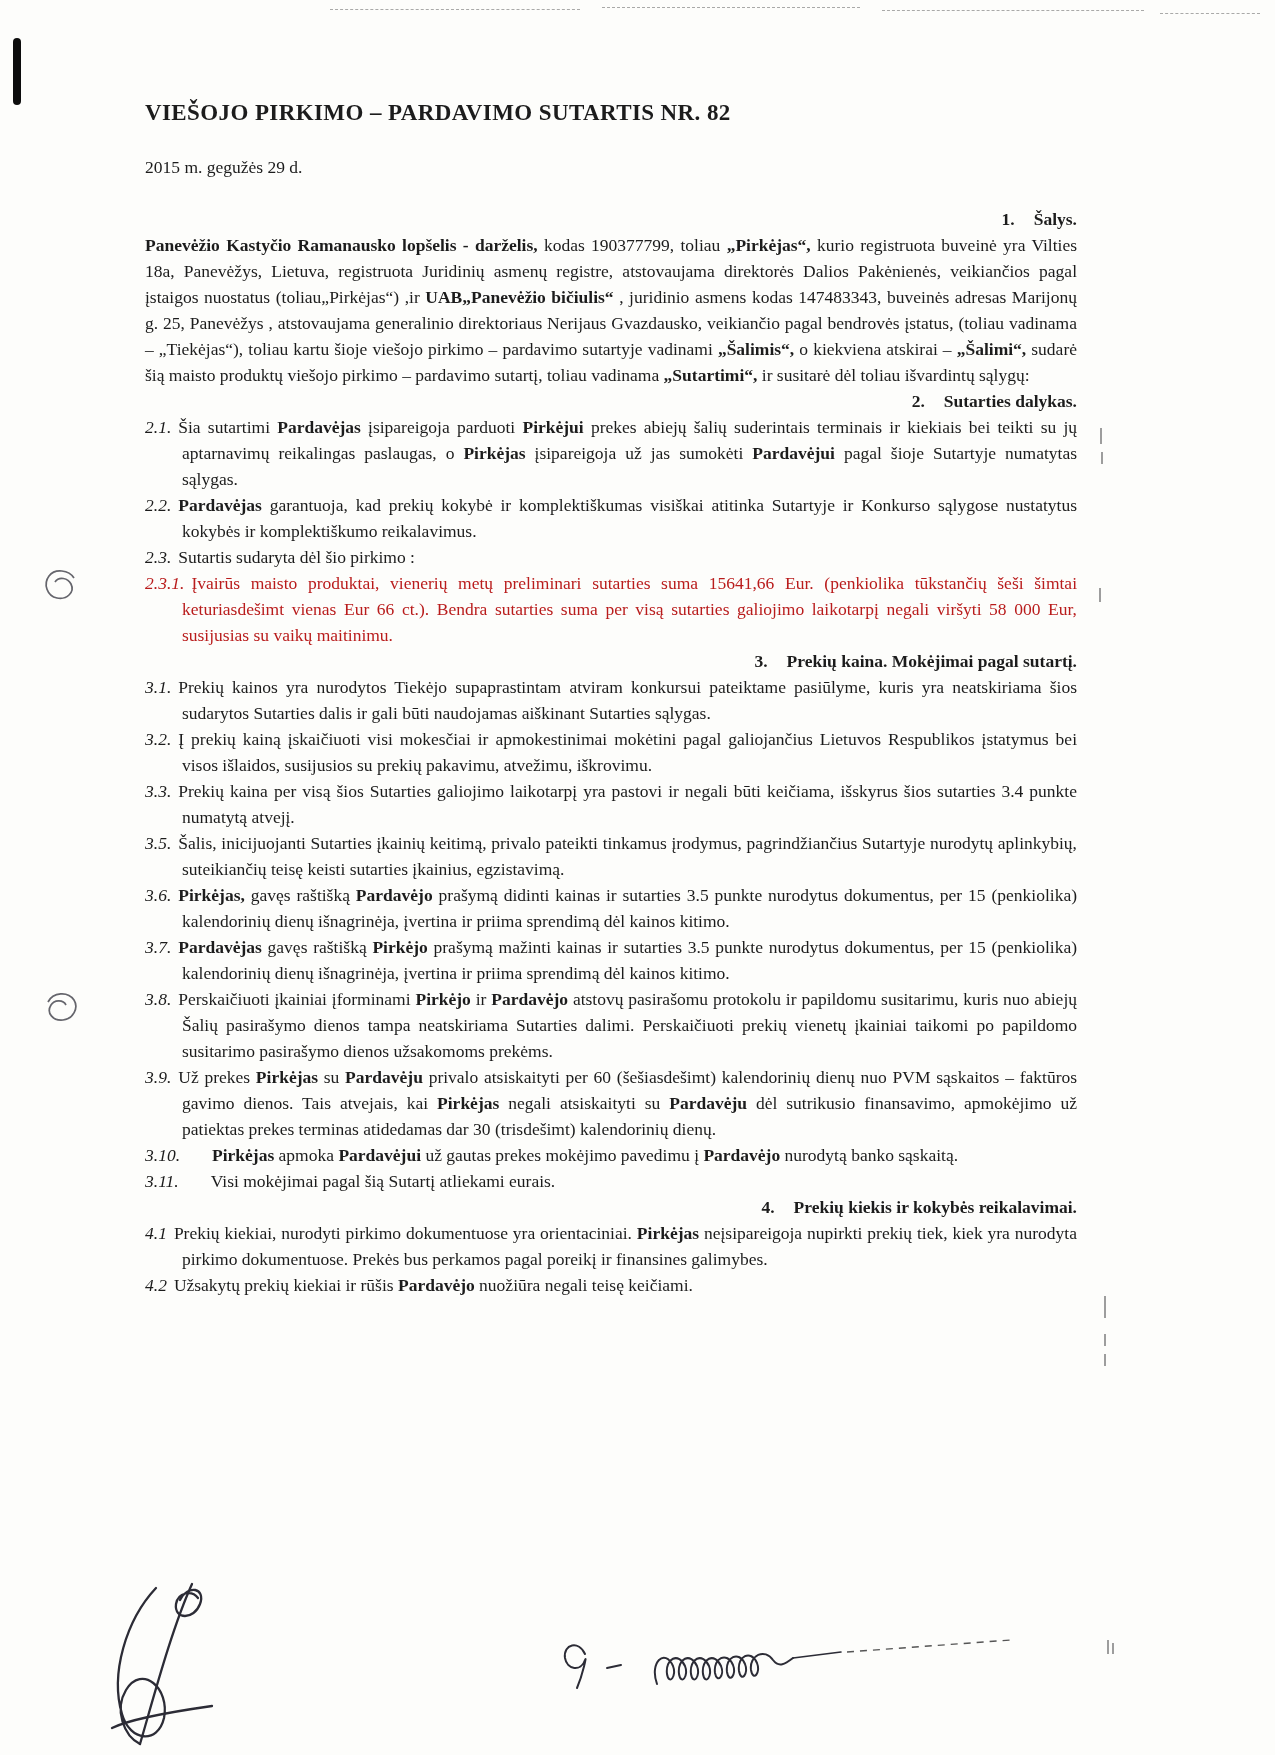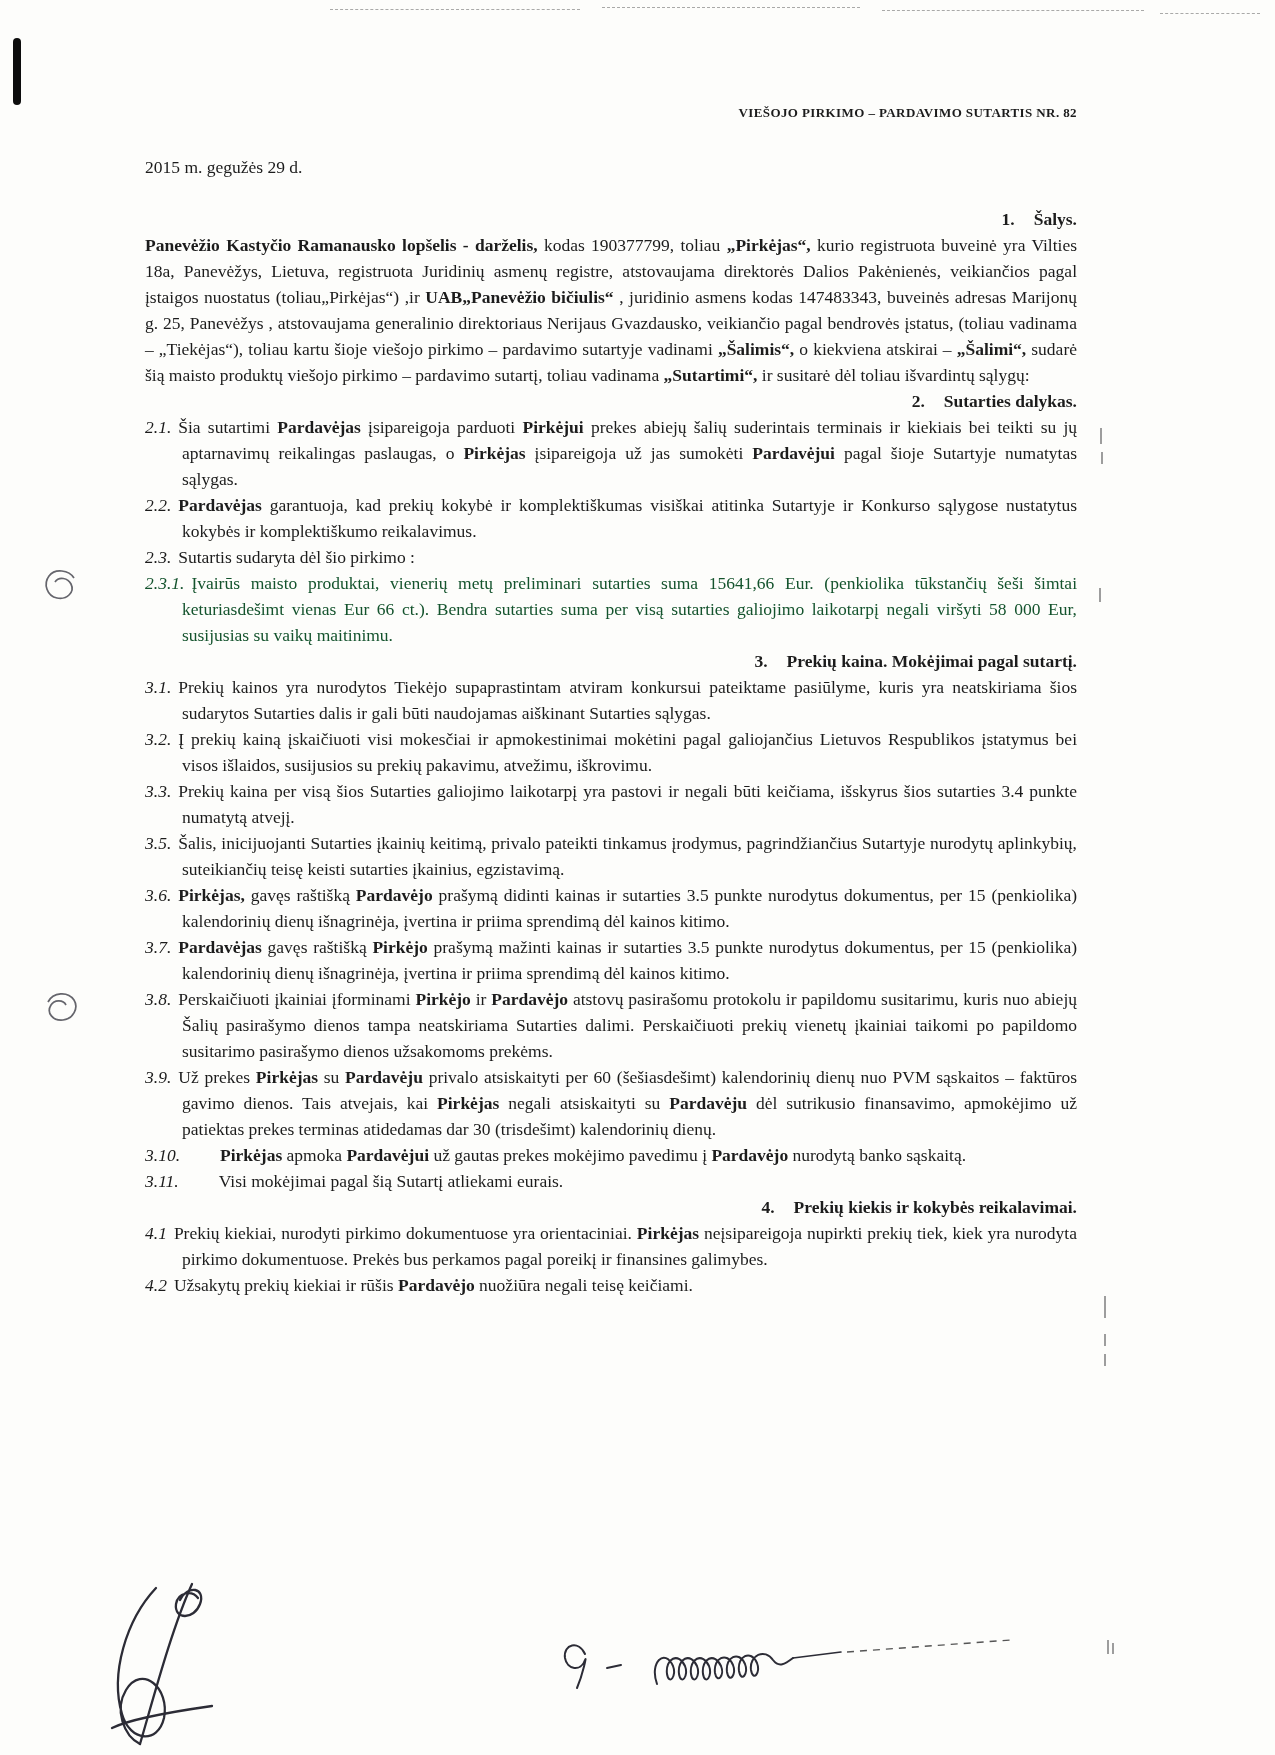--- a/index.html
+++ b/index.html
@@ -14,44 +14,44 @@
   }
   .content {
     position: absolute;
     left: 145px;
     top: 100px;
     width: 932px;
     font-size: 17.5px;
     line-height: 26px;
   }
   .doc-title {
-    text-align: right;
+    text-align: left;
     font-weight: bold;
-    font-size: 13px;
+    font-size: 23px;
     letter-spacing: 0.4px;
     margin: 0 0 28px 0;
   }
   .doc-date {
     text-align: left;
     margin: 0 0 26px 0;
   }
   .bold { font-weight: bold; }
   .para { text-align: justify; margin: 0; }
   .heading, .item {
     padding-left: 37px;
     text-indent: -37px;
     text-align: justify;
     margin: 0;
   }
   .heading { text-align: right; }
   .heading .num { font-weight: bold; margin-right: 19px; }
   .item .num { margin-right: 7px; font-style: italic; }
-  .item.tabbed .num { margin-right: 40px; }
+  .item.tabbed .num { margin-right: 32px; }
   .space-before { }
-  .muted { color: #14532d; }
+  .muted { color: #b91c1c; }
   
   .corner-bar {
     position: absolute; left: 13px; top: 38px;
     width: 8px; height: 67px;
     background: #0d0d0d; border-radius: 4px;
   }
   .top-dash {
     position: absolute; height: 0;
     border-top: 1.6px dashed #8d8d8d; opacity: .75;
   }

